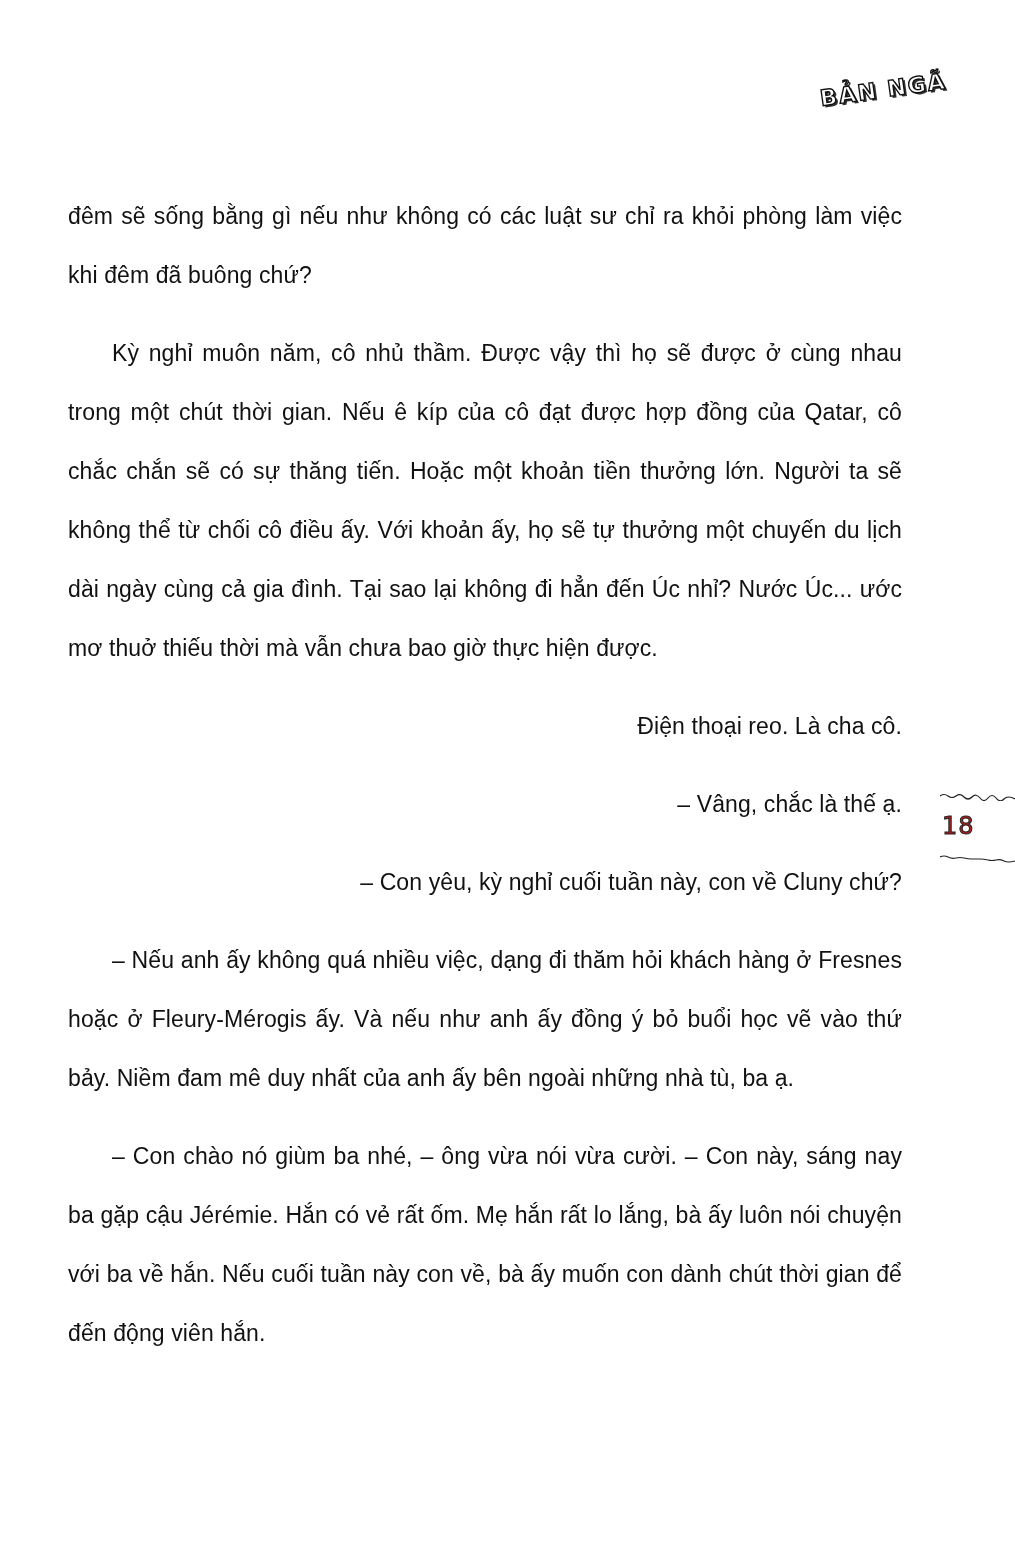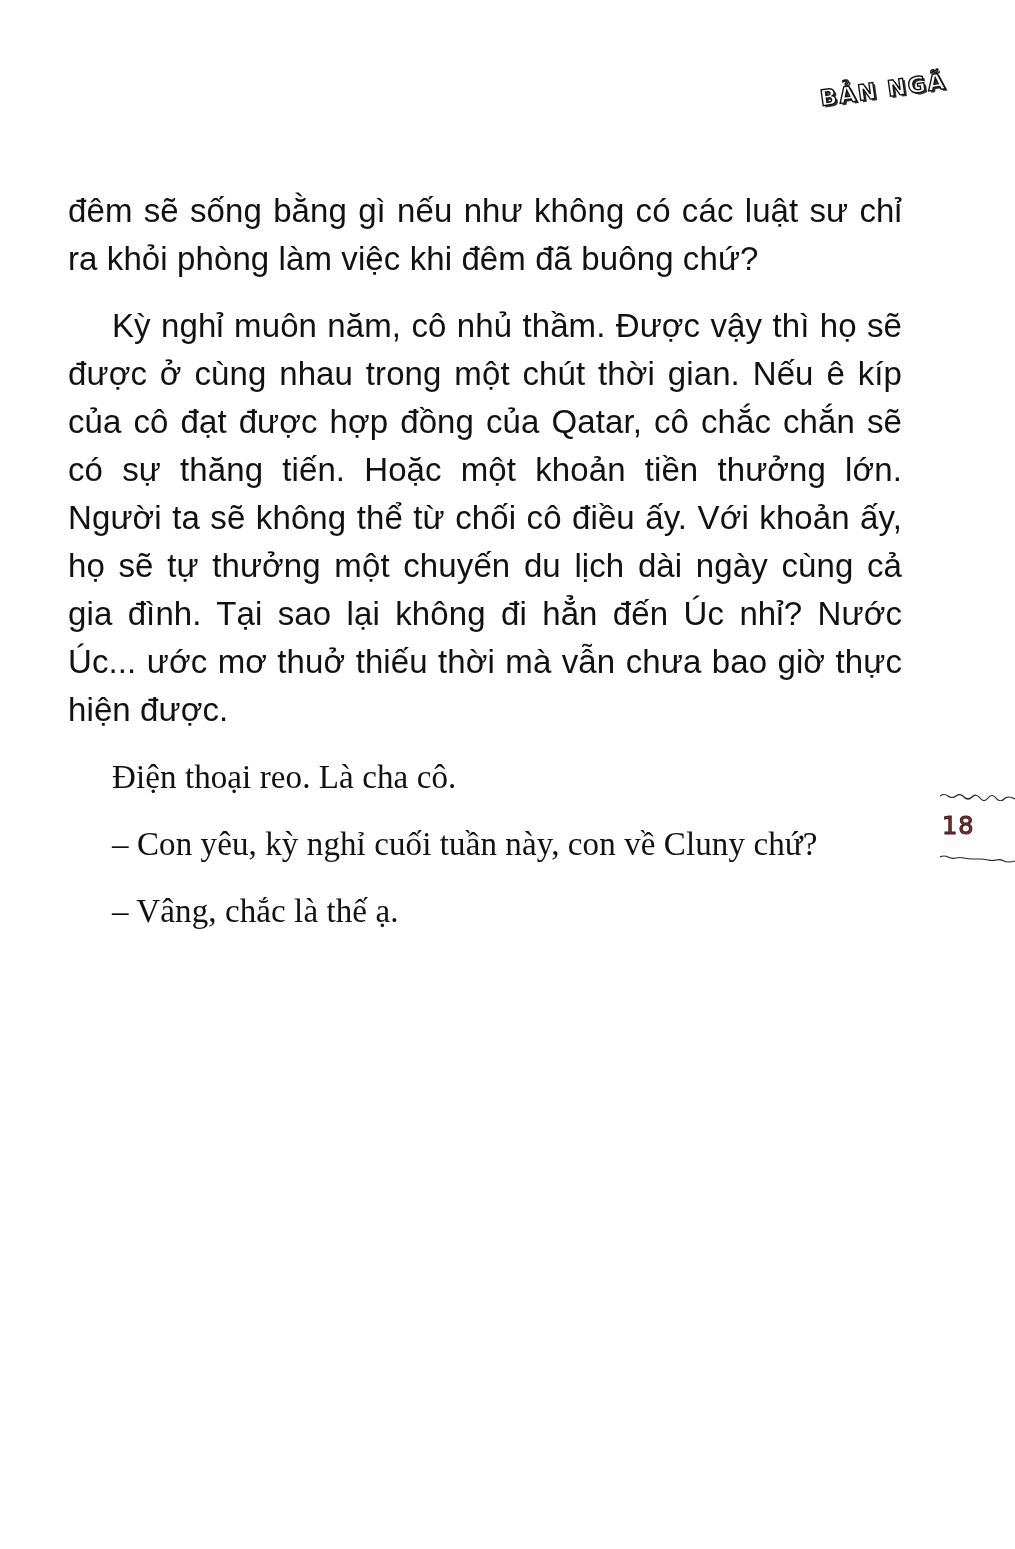--- a/index.html
+++ b/index.html
@@ -27,34 +27,33 @@
       -webkit-text-stroke: 1.4px #111111;
       text-shadow: 2px 2px 0 #333333;
       transform: rotate(-8deg);
       transform-origin: left bottom;
     }
     .page-body {
       position: absolute;
       left: 68px;
       top: 187px;
       width: 834px;
-      font-size: 33px;
-      line-height: 48px;
+      font-size: 23px;
+      line-height: 59px;
       letter-spacing: 0.1px;
     }
     .para {
       margin: 0 0 19px 0;
       text-align: justify;
     }
     .para.indent {
       text-indent: 44px;
     }
     .para.last-line-only {
-      text-align: left;
-      font-family: Liberation Serif, serif;
+      text-align: right;
     }
     .page-number-box {
       position: absolute;
       left: 940px;
       top: 793px;
       width: 75px;
       height: 72px;
     }
     .wave {
       position: absolute;
@@ -78,22 +77,24 @@
   </style>
 </head>
 <body>
 
 <div class="running-head">BẢN NGÃ</div>
 
 <div class="page-body">
   <p class="para">đêm sẽ sống bằng gì nếu như không có các luật sư chỉ ra khỏi phòng làm việc khi đêm đã buông chứ?</p>
   <p class="para indent">Kỳ nghỉ muôn năm, cô nhủ thầm. Được vậy thì họ sẽ được ở cùng nhau trong một chút thời gian. Nếu ê kíp của cô đạt được hợp đồng của Qatar, cô chắc chắn sẽ có sự thăng tiến. Hoặc một khoản tiền thưởng lớn. Người ta sẽ không thể từ chối cô điều ấy. Với khoản ấy, họ sẽ tự thưởng một chuyến du lịch dài ngày cùng cả gia đình. Tại sao lại không đi hẳn đến Úc nhỉ? Nước Úc... ước mơ thuở thiếu thời mà vẫn chưa bao giờ thực hiện được.</p>
   <p class="para indent last-line-only">Điện thoại reo. Là cha cô.</p>
+  <p class="para indent last-line-only">– Vâng, chắc là thế ạ.</p>
   <p class="para indent last-line-only">– Con yêu, kỳ nghỉ cuối tuần này, con về Cluny chứ?</p>
-  <p class="para indent last-line-only">– Vâng, chắc là thế ạ.</p>
+  <p class="para indent">– Nếu anh ấy không quá nhiều việc, dạng đi thăm hỏi khách hàng ở Fresnes hoặc ở Fleury-Mérogis ấy. Và nếu như anh ấy đồng ý bỏ buổi học vẽ vào thứ bảy. Niềm đam mê duy nhất của anh ấy bên ngoài những nhà tù, ba ạ.</p>
+  <p class="para indent">– Con chào nó giùm ba nhé, – ông vừa nói vừa cười. – Con này, sáng nay ba gặp cậu Jérémie. Hắn có vẻ rất ốm. Mẹ hắn rất lo lắng, bà ấy luôn nói chuyện với ba về hắn. Nếu cuối tuần này con về, bà ấy muốn con dành chút thời gian để đến động viên hắn.</p>
 </div>
 
 <div class="page-number-box">
   <svg class="wave top" viewBox="0 0 75 8" preserveAspectRatio="none">
     <path d="M0 3 Q4 0 8 3 T16 3 T24 4 T32 4 T40 5 T48 5 T56 5 T64 6 T75 6" fill="none" stroke="#222" stroke-width="1.2"></path>
   </svg>
   <div class="page-number">18</div>
   <svg class="wave bottom" viewBox="0 0 75 8" preserveAspectRatio="none">
     <path d="M0 2 Q4 0 8 2 T16 3 T24 3 T32 4 T40 4 T48 5 T56 5 T64 6 T75 6" fill="none" stroke="#222" stroke-width="1.2"></path>
   </svg>

